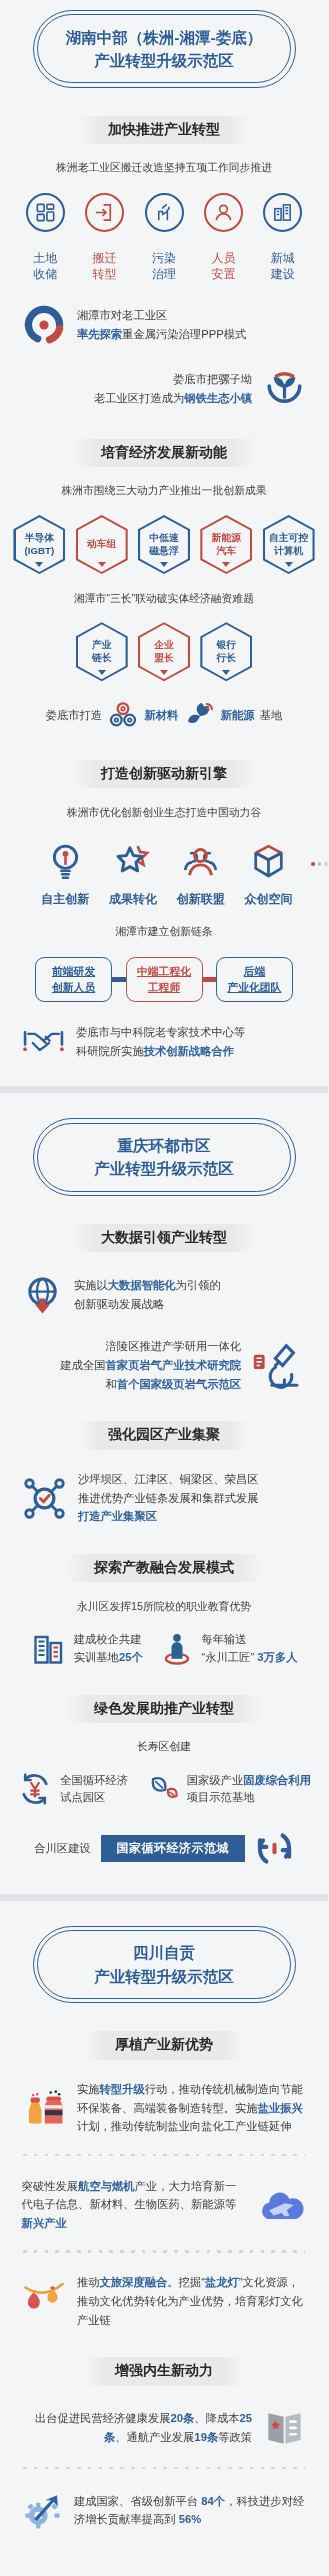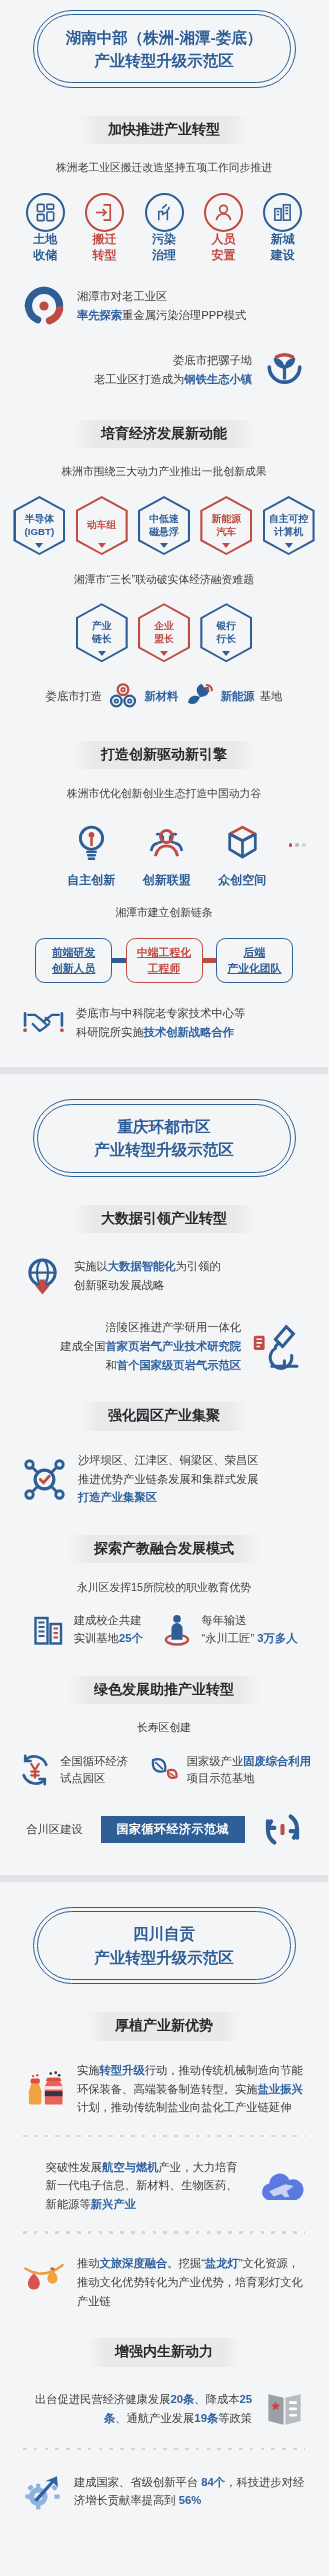--- a/index.html
+++ b/index.html
@@ -26,21 +26,21 @@
 
   b.bl{color:var(--blt);}
 
   
   .cir-row{display:flex;justify-content:center;gap:13.4px;margin-top:17.5px;}
   .cir-col{display:flex;flex-direction:column;align-items:center;width:46px;}
   .ring{width:39px;height:39px;border-radius:50%;border:2.6px solid var(--bl);
         display:flex;align-items:center;justify-content:center;}
   .ring.red{border-color:var(--rd);}
   .ring svg{width:23px;height:23px;}
-  .clb{margin-top:0;text-align:center;font-weight:bold;font-size:12px;line-height:1.3;color:var(--bl);}
+  .clb{margin-top:19px;text-align:center;font-weight:normal;font-size:12px;line-height:1.3;color:var(--bl);}
   .clb.red{color:var(--rd);}
 
   
   .media{display:flex;align-items:center;gap:11.3px;margin:20.6px 21.6px 0;}
   .media .txt{font-size:11.3px;line-height:1.65;}
   .media.rev{justify-content:flex-end;}
   .media.rev .txt{text-align:right;}
   .isvg{flex:0 0 auto;display:inline-flex;}
   .isvg svg{display:block;}
 
@@ -82,21 +82,21 @@
 
   
   .dots{margin:17.5px 23px 0;height:2.6px;
         background-image:repeating-linear-gradient(90deg,#d4d5d9 0 3.6px,transparent 3.6px 10.8px);}
 
   
   .cols{display:flex;justify-content:center;align-items:center;gap:17.5px;margin-top:16.5px;}
   .col{display:flex;align-items:center;gap:7.2px;font-size:11.3px;line-height:1.55;}
 
   
-  .ban-row{display:flex;align-items:center;justify-content:center;margin-top:21.6px;gap:18px;}
+  .ban-row{display:flex;align-items:center;justify-content:center;margin-top:21.6px;gap:10px;}
   .ban-label{font-size:11.3px;}
   .banner{background:var(--bl);color:#fff;font-weight:bold;font-size:12px;
           padding:5.2px 0;width:144px;text-align:center;letter-spacing:0.5px;}
 </style>
 </head>
 <body>
 
 <div class="page">
 
   <div class="sec" style="padding-top:10.3px;">
@@ -333,20 +333,29 @@
       <div class="eng">
         <span class="isvg">
             <svg viewBox="0 0 48 48" fill="none">
               <circle cx="24" cy="19" r="13" stroke="#2e5e96" stroke-width="3.4"></circle>
               <path d="M19 35h10M20 39h8M21 43h6" stroke="#2e5e96" stroke-width="2.8" stroke-linecap="round"></path>
               <circle cx="24" cy="15" r="3.4" fill="#bf4b42"></circle>
               <path d="M24 18v10" stroke="#bf4b42" stroke-width="3"></path>
             </svg>
           </span>
         <div class="lb">自主创新</div>
+      </div>
+      <div class="eng">
+        <span class="isvg">
+            <svg viewBox="0 0 48 48" fill="none">
+              <path d="M30 6l3 7 8 1-6 6 2 8-7-4-3 2" stroke="#bf4b42" stroke-width="3"></path>
+              <path d="M21 8l4 9 10 1-7 7 2 10-9-5-9 5 2-10-7-7 10-1z" fill="#f4f5f7" stroke="#2e5e96" stroke-width="3.4" stroke-linejoin="round"></path>
+            </svg>
+          </span>
+        <div class="lb">成果转化</div>
       </div>
       <div class="eng">
         <span class="isvg">
             <svg viewBox="0 0 48 48" fill="none">
               <path d="M12 15a5 5 0 1 1 2 9M6 34c1-6 4-9 8-9" stroke="#2e5e96" stroke-width="3"></path>
               <path d="M36 15a5 5 0 1 0-2 9M42 34c-1-6-4-9-8-9" stroke="#2e5e96" stroke-width="3"></path>
               <circle cx="24" cy="17" r="7" stroke="#bf4b42" stroke-width="3.4"></circle>
               <path d="M11 40c2-9 7-12 13-12s11 3 13 12" stroke="#bf4b42" stroke-width="3.4"></path>
             </svg>
           </span>
@@ -598,21 +607,21 @@
           </svg>
         </span>
       <div class="txt">
         <span>实施</span><b class="bl">转型升级</b><span>行动，推动传统机械制造向节能环保装备、高端装备制造转型。实施</span><b class="bl">盐业振兴</b><span>计划，推动传统制盐业向盐化工产业链延伸</span>
       </div>
     </div>
 
     <div class="dots"></div>
 
     <div class="media rev">
-      <div class="txt" style="text-align:left;margin-left:24px;">
+      <div class="txt" style="text-align:left;">
         <span>突破性发展</span><b class="bl">航空与燃机</b><span>产业，大力培育新一代电子信息、新材料、生物医药、新能源等</span><b class="bl">新兴产业</b>
       </div>
       <span class="isvg">
           <svg width="49" height="40" viewBox="0 0 56 44" fill="none">
             <path d="M12 38a10 10 0 0 1 2-19 12 12 0 0 1 23-4 10 10 0 0 1 8 23z" fill="#5b7ae0"></path>
             <path d="M14 28l18-8 10 2-8 6 3 6-5 1-4-4-9 3z" fill="#c7d2f5"></path>
           </svg>
         </span>
     </div>
 

